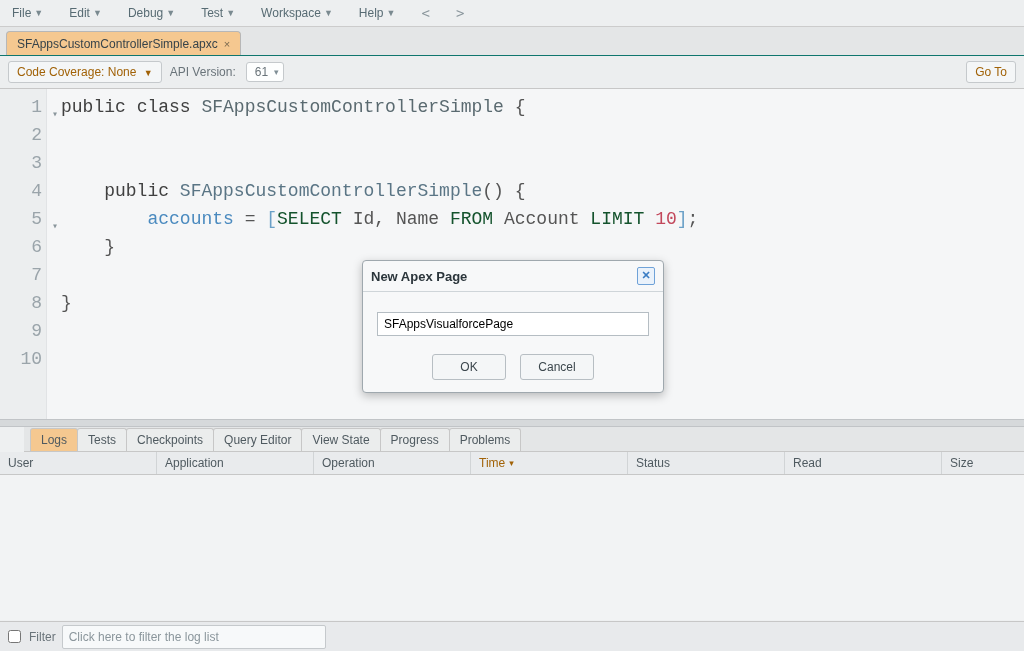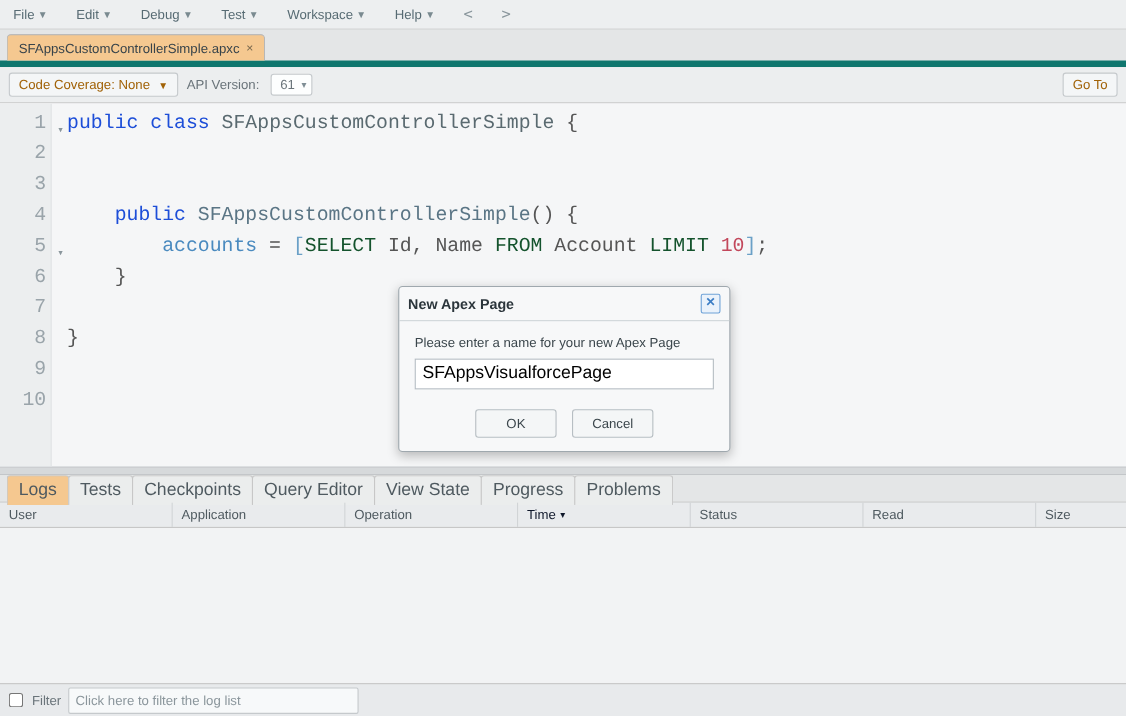--- a/index.html
+++ b/index.html
@@ -1,59 +1,59 @@
 <!DOCTYPE html>
 <html><head>
 <meta charset="utf-8">
 <style>
 html, body { margin:0; padding:0; width:1024px; height:651px; overflow:hidden; font-family: Arial, Helvetica, sans-serif; font-size:12px; background:#eef0f1; color:#333; }
 .topmenu { height:26px; background:#edeff0; border-bottom:1px solid #ccc; display:flex; align-items:center; padding:0 6px; gap:14px; }
 .topmenu .mitem { display:flex; align-items:center; padding:2px 6px; color:#576b73; cursor:pointer; }
 .topmenu .mitem span.caret { margin-left:3px; font-size:9px; color:#7a8a90; }
 .topmenu .nav { color:#8a969c; padding:0 6px; font-family: monospace; font-size:14px; }
-.tabbar { height:28px; background:#e4e6e7; border-bottom:6px solid #0f766e; display:flex; align-items:flex-end; padding-left:6px; }
+.tabbar { height:28px; background:#e4e6e7; border-bottom:1px solid #0f766e; display:flex; align-items:flex-end; padding-left:6px; }
 .tabbar .tab { background:#f5c890; color:#37434a; padding:5px 10px 4px 10px; border:1px solid #b7b7b7; border-bottom:none; border-top-left-radius:4px; border-top-right-radius:4px; font-size:12px; display:flex; align-items:center; gap:6px; }
 .tabbar .tab .x { font-size:11px; color:#7b6a4f; cursor:pointer; }
 .subbar { height:32px; background:#eceeef; border-bottom:1px solid #c7c7c7; display:flex; align-items:center; padding:0 8px; font-size:12px; color:#6a747a; }
 .subbar .goto { margin-left:auto; }
 .subbar .dropbox, .subbar .btn { background:#f4f6f7; border:1px solid #c5c9cc; border-radius:3px; padding:3px 8px; cursor:pointer; color:#a16207; }
 .subbar .api { margin-left:8px; margin-right:6px; }
 .subbar .selectwrap { display:inline-flex; align-items:center; border:1px solid #c5c9cc; border-radius:3px; background:#fdfefe; padding:2px 4px 2px 8px; margin-left:4px; }
 .subbar .selectwrap .caret { font-size:9px; margin-left:6px; color:#7f8e95; }
 .editor { position:relative; height:330px; background:#f5f6f7; overflow:hidden; display:flex; }
 .gutter { width:46px; background:#eceeef; border-right:1px solid #e1e3e5; text-align:right; color:#9aa4aa; padding-top:4px; font-family: Consolas, "Courier New", monospace; font-size:18px; }
 .gutter .gl { height:28px; line-height:28px; padding-right:4px; position:relative; }
 .gutter .gl .fold { position:absolute; right:-12px; top:8px; font-size:10px; color:#8a969c; }
 .code { flex:1; padding:4px 0 0 14px; font-family: Consolas, "Courier New", monospace; font-size:18px; color:#555; position:relative; }
 .code .line { height:28px; line-height:28px; white-space:pre; }
-.kw { color:#1d4ed8; }
+.kw { color:#404040; }
 .tok-type { color:#5a6a70; }
 .tok-name { color:#5c748a; }
 .tok-member { color:#4a8abf; }
 .tok-method { color:#5a7585; }
 .tok-br { color:#6aa0c7; }
 .tok-num { color:#c2475b; }
 .kw2 { color:#14532d; }
 .panelsplit { height:6px; background:#d6d9db; border-top:1px solid #c1c4c7; border-bottom:1px solid #c1c4c7; }
-.paneltabs { height:24px; background:#e4e6e7; border-bottom:1px solid #c7c7c7; display:flex; align-items:flex-start; padding-left:6px; gap:0; font-size:16px; color:#4f5a60; }
+.paneltabs { height:24px; background:#e4e6e7; border-bottom:1px solid #c7c7c7; display:flex; align-items:center; padding-left:6px; gap:0; font-size:12px; color:#4f5a60;margin-left:24px; }
 .paneltabs .ptab { padding:4px 10px; border:1px solid #c7c7c7; border-bottom:none; background:#ebeded; margin-right:-1px; border-top-left-radius:3px; border-top-right-radius:3px; cursor:pointer; }
 .paneltabs .ptab.active { background:#f5c890; }
 .colhead { height:22px; background:#e9ebed; border-bottom:1px solid #c7c7c7; display:flex; font-size:12px; color:#4f5a60; }
 .colhead .ch { padding:4px 8px; border-right:1px solid #d1d4d6; display:flex; align-items:center; cursor:pointer; }
-.ch.user{width:140px}.ch.app{width:140px}.ch.op{width:140px}.ch.time{width:140px;color:#0f172a}.ch.status{width:140px}.ch.read{width:140px}.ch.size{flex:1;border-right:none}
+.ch.user{width:140px}.ch.app{width:140px}.ch.op{width:140px}.ch.time{width:140px;color:#a16207}.ch.status{width:140px}.ch.read{width:140px}.ch.size{flex:1;border-right:none}
 .logbody { flex:1; background:#f2f3f4; height:145px; }
 .footer { position:absolute; left:0; bottom:0; width:100%; height:30px; background:#e8eaec; border-top:1px solid #c7c7c7; display:flex; align-items:center; padding:0 8px; gap:6px; font-size:12px; color:#6a747a; box-sizing:border-box;margin-top:24px; }
 .footer input[type=checkbox]{ margin:0 2px 0 0; }
 .footer .filterbox { flex:0 0 250px; border:1px solid #c5c9cc; background:#f7f9fa; padding:4px 6px; color:#8b969c; border-radius:2px; }
 .dialog-mask { position:absolute; inset:0; pointer-events:none; }
 .dialog { position:absolute; top:260px; left:362px; width:300px; background:#f7f8f9; border:1px solid #9fa8ae; border-radius:4px; box-shadow:0 3px 10px rgba(0,0,0,0.25); pointer-events:auto; }
 .dialog .dhead { display:flex; align-items:center; justify-content:space-between; padding:6px 8px; border-bottom:1px solid #cfd5d9; font-weight:bold; font-size:13px; color:#2b353b; }
 .dialog .dhead .close { width:16px; height:16px; border:1px solid #6fa2d8; border-radius:2px; color:#3b7dc4; font-size:11px; line-height:14px; text-align:center; cursor:pointer; background:#eaf2fb; }
 .dialog .dbody { padding:12px 14px 6px 14px; font-size:12px; color:#3b464c; }
-.dialog .dinput { width:100%; box-sizing:border-box; margin-top:8px; padding:4px 6px; border:1px solid #b5bdc3; background:#fff; font-size:16px; }
+.dialog .dinput { width:100%; box-sizing:border-box; margin-top:8px; padding:4px 6px; border:1px solid #b5bdc3; background:#fff; font-size:12px; }
 .dialog .dbtns { display:flex; justify-content:center; gap:14px; padding:12px; }
 .dialog .dbtn { width:72px; padding:5px 0; background:#f4f6f7; border:1px solid #b7bec3; border-radius:3px; cursor:pointer; font-size:12px; color:#3b464c; text-align:center; }
 </style>
 </head>
 <body>
 
 <div class="topmenu">
   <div class="mitem">
       <span>File</span>
       <span class="caret">▼</span>
@@ -161,21 +161,20 @@
   <div class="filterbox">Click here to filter the log list</div>
 </div>
 
 <div class="dialog-mask">
   <div class="dialog">
     <div class="dhead">
       <span>New Apex Page</span>
       <span class="close">✕</span>
     </div>
     <div class="dbody">
-      <div>Please enter a name for your new Apex Page</div>
       <input class="dinput" type="text" value="SFAppsVisualforcePage" style="">
     </div>
     <div class="dbtns">
       <div class="dbtn">OK</div>
       <div class="dbtn">Cancel</div>
     </div>
   </div>
 </div>
 
 </body></html>

